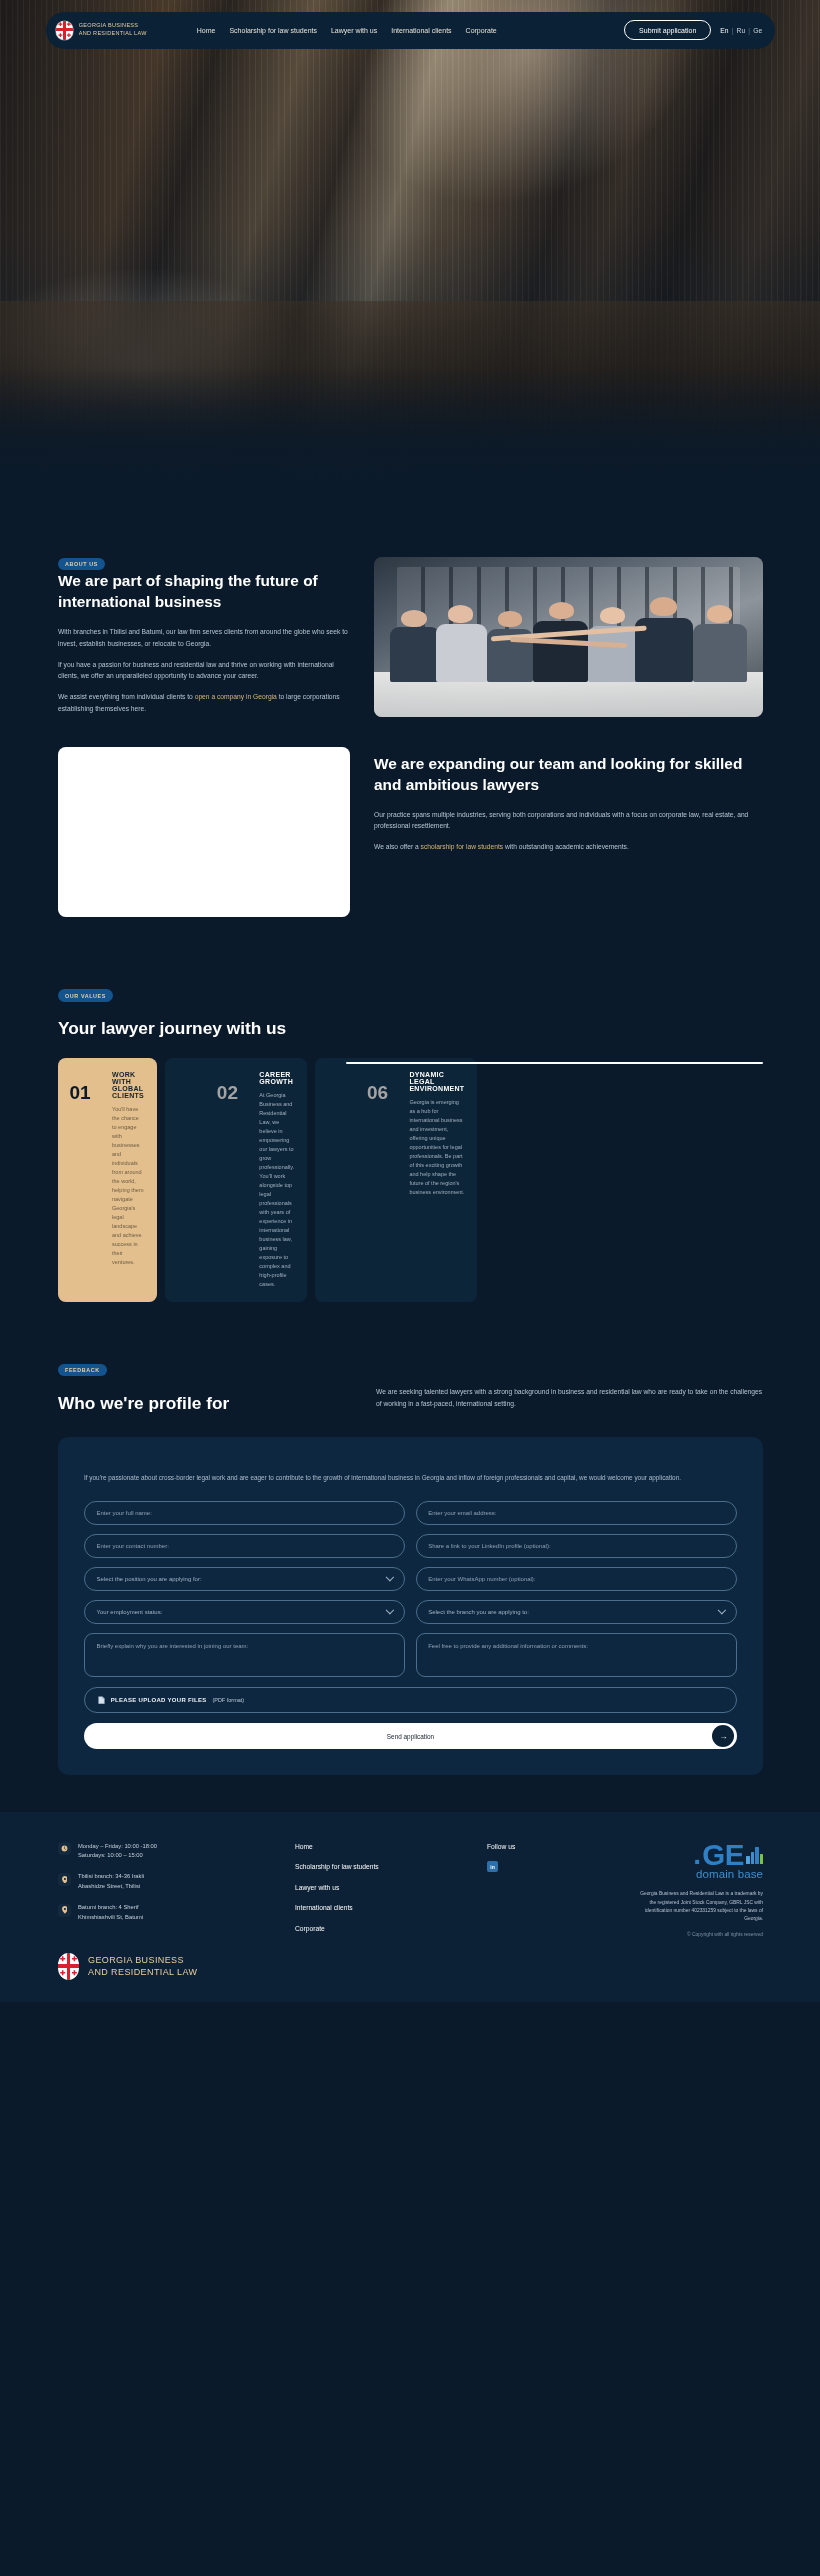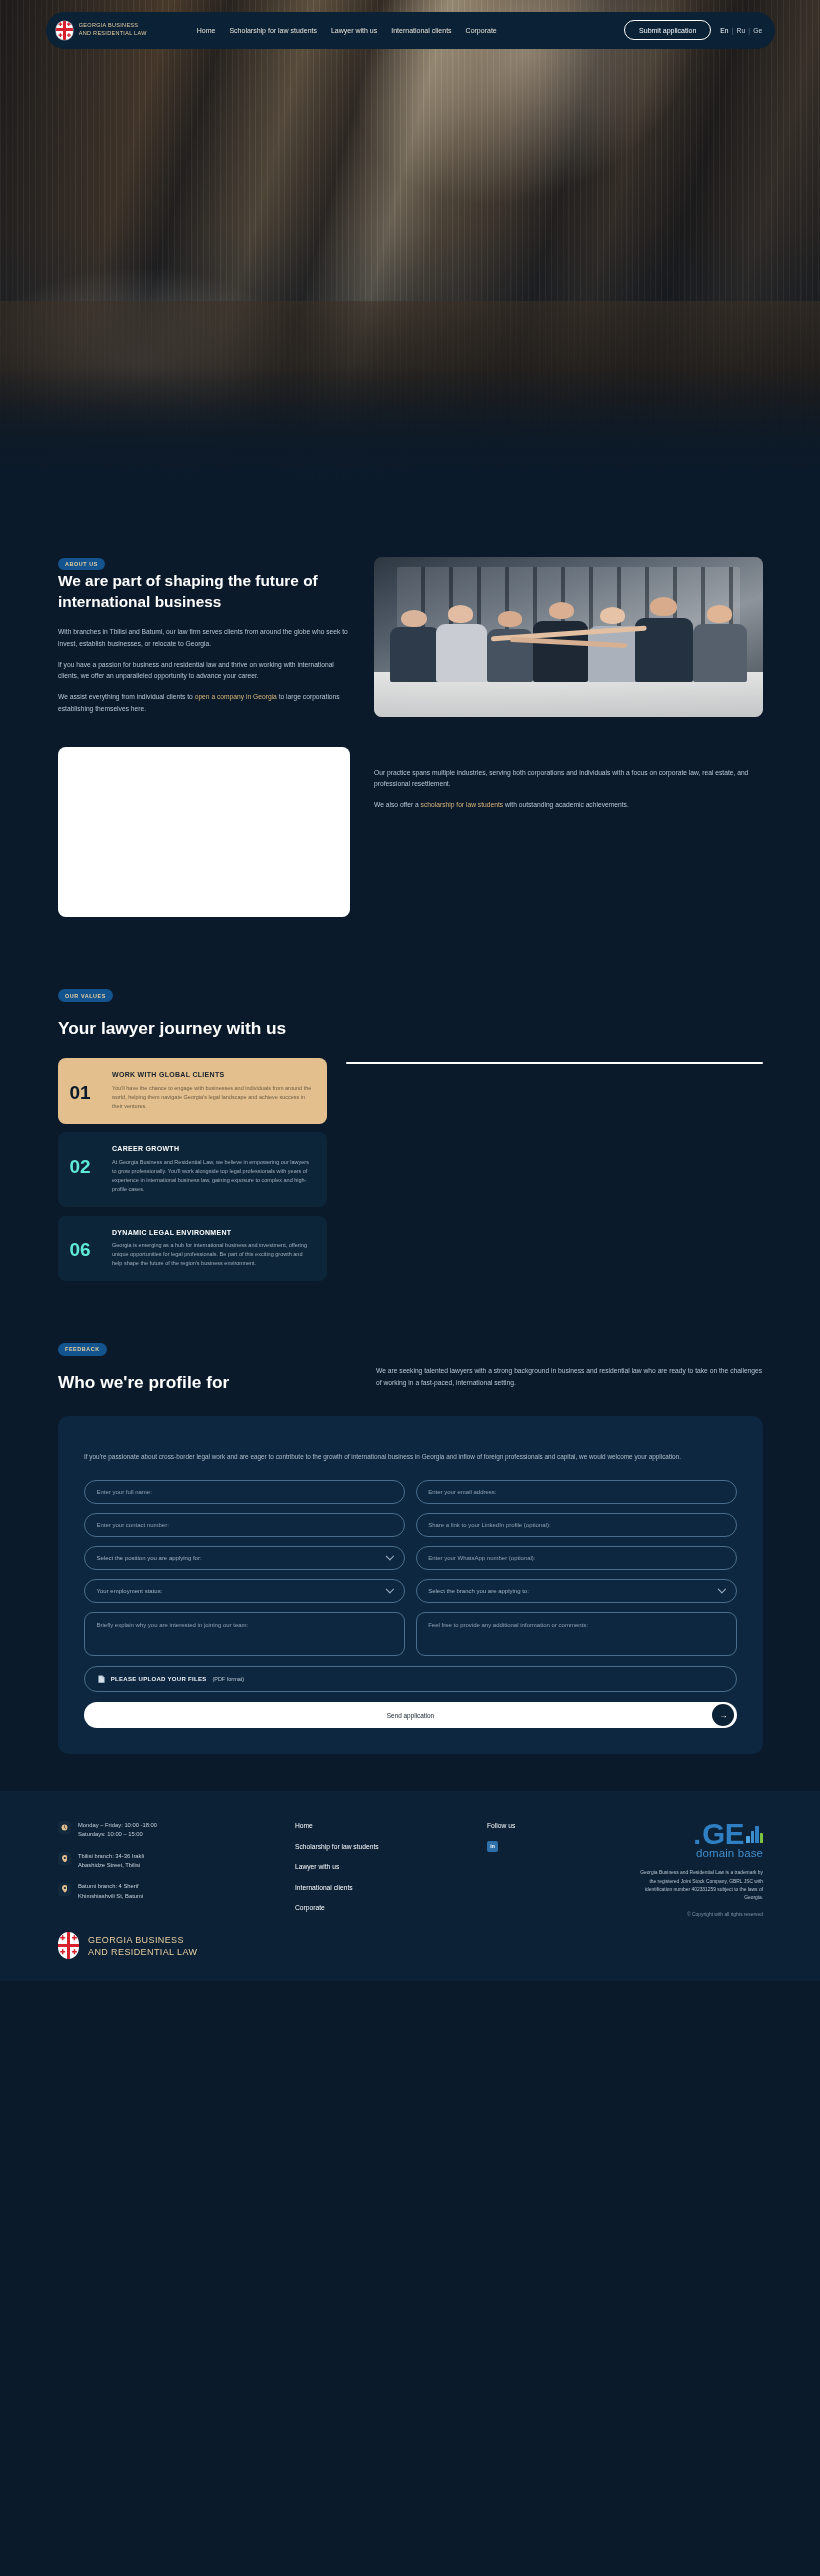--- a/index.html
+++ b/index.html
@@ -137,30 +137,30 @@
     position: relative; overflow:hidden;
   }
   .expand-r { flex: 1; padding-top: 6.4px; }
   .expand-r .p { margin-top: 14px; }
   .expand-r .p + .p { margin-top: 9.6px; }
 
   
   .values { padding-top: 72px; }
   .values .h2 { margin-top: 16.7px; font-size: 17.3px; }
   .values-row { margin-top: 19px; display:flex; gap: 19px; align-items:flex-start; }
-  .values-col { width: 269px; display:flex; flex-direction:column; gap: 8.3px; }
+  .values-col { width: 269px; display:flex; flex-direction:row; gap: 8.3px; }
   .vcard {
     border-radius: 7.7px; padding: 13px 13px 13px 11.5px;
     display:flex; gap: 11.5px; align-items:flex-start;
   }
   .vcard.active { background:#e3bf8d; }
   .vcard.dark { background:#0d2538; }
   .vnum { font-size: 19px; font-weight: 700; line-height: 1; width: 31px; flex:0 0 auto; padding-top: 11.5px; }
   .vcard.active .vnum { color:#0a1a2b; }
-  .vcard.dark   .vnum { color:#5eead4; }
+  .vcard.dark   .vnum { color:#a3a3a3;margin-left:40px; }
   .vtitle { font-size: 7px; font-weight: 700; letter-spacing: 0.3px; margin-bottom: 5.8px; }
   .vcard.active .vtitle { color:#14202c; }
   .vcard.dark   .vtitle { color:#ffffff; }
   .vtext { font-size: 5.5px; line-height: 9px; }
   .vcard.active .vtext { color:#6c5c44; }
   .vcard.dark   .vtext { color:#9fb0c0; }
   .values-right { flex:1; padding-top: 3.8px; }
   .values-rule { height: 1.9px; background:#ffffff; border-radius:1.3px; width: 100%; }
 
   
@@ -328,20 +328,21 @@
       <div class="pp" style="left:85.5%; top:30%; width:6.5%; height:11%; background:#dfb595;"></div>
       <div class="arm" style="left:30%; top:46%; width:40%; height:5.1px; background:#e3c0a2; transform: rotate(-4deg);"></div>
       <div class="arm" style="left:35%; top:52%; width:30%; height:4.5px; background:#d7b093; transform: rotate(3deg);"></div>
     </div>
   </div>
 </section>
 
 <section class="wrap expand">
   <div class="expand-card"></div>
   <div class="expand-r">
+    <h2 class="h2">We are expanding our team and looking for skilled and ambitious lawyers</h2>
     <p class="p">Our practice spans multiple industries, serving both corporations and individuals with a focus on corporate law, real estate, and professional resettlement.</p>
     <p class="p">
       <span>We also offer a </span><a class="gold">scholarship for law students</a><span> with outstanding academic achievements.</span>
     </p>
   </div>
 </section>
 
 <section class="wrap values">
   <span class="pill">OUR VALUES</span>
   <h2 class="h2">Your lawyer journey with us</h2>

